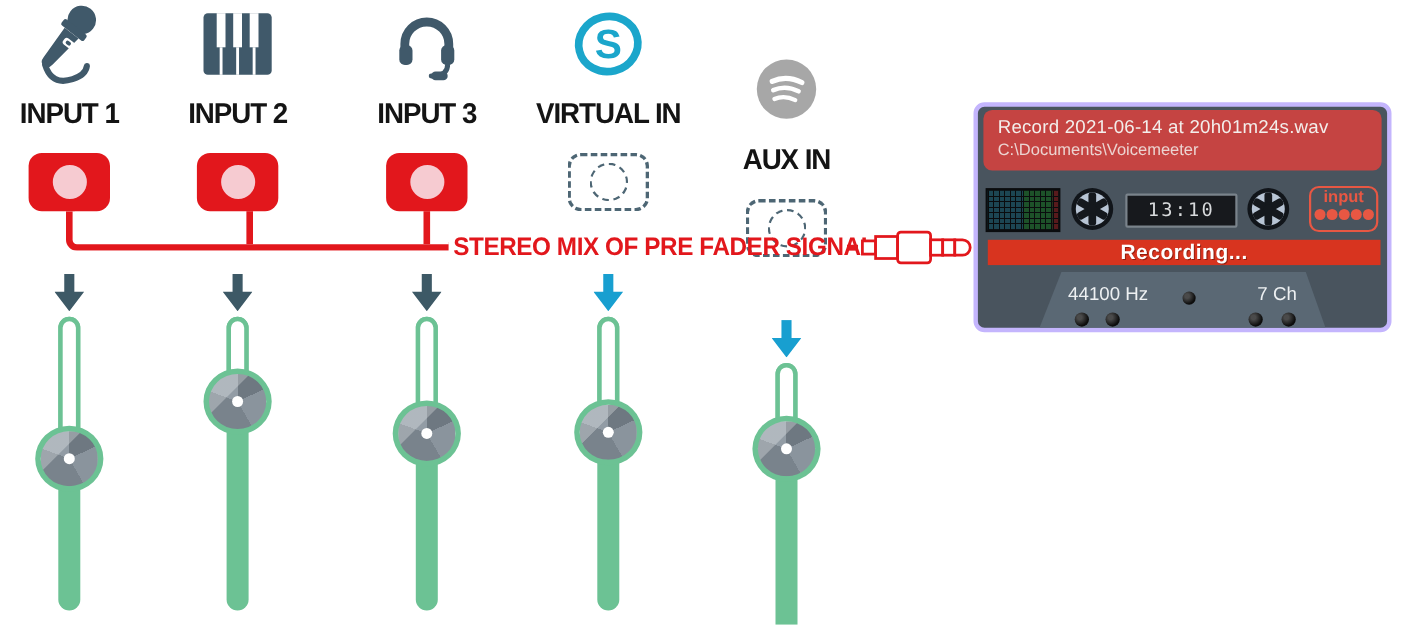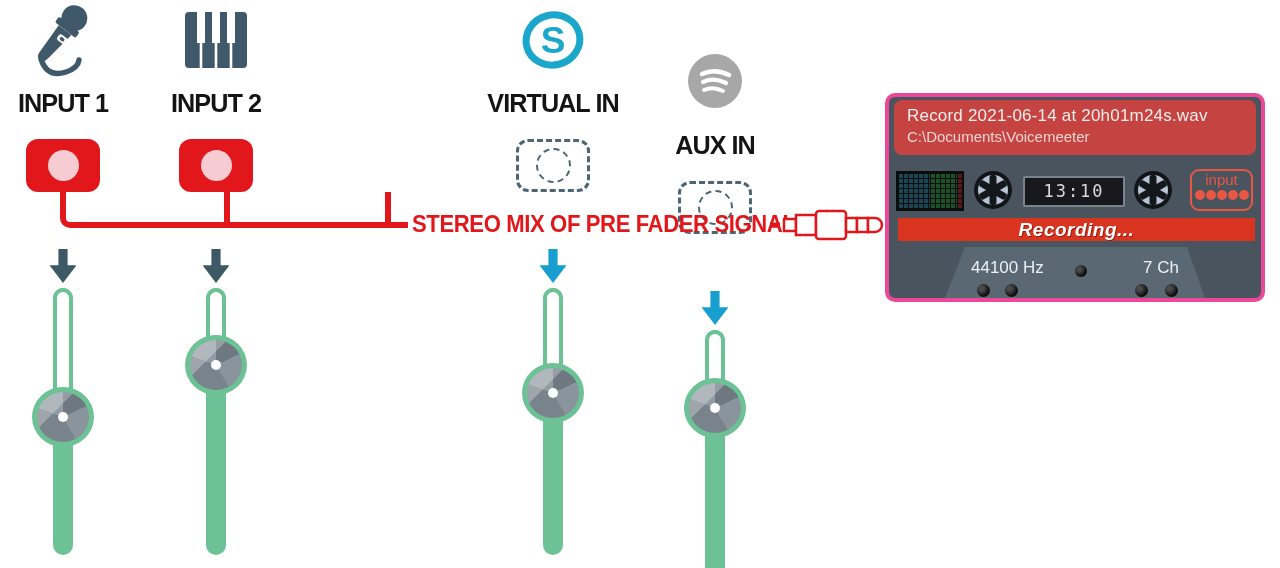--- a/index.html
+++ b/index.html
@@ -46,21 +46,21 @@
   .wire-L { position:absolute; left:60px; top:192px; width:348px; height:36px;
             border-left:6px solid #e2171c; border-bottom:6px solid #e2171c;
             border-bottom-left-radius:10px; }
   .wire-v { position:absolute; top:192px; width:6px; height:30px; background:#e2171c; }
   .wire-label { position:absolute; left:412px; top:211px; font-size:23px; font-weight:bold;
                 color:#e2171c; letter-spacing:-.4px; white-space:nowrap;
                 transform:scaleX(.96); transform-origin:left center; }
 
   
   .recorder { position:absolute; left:885px; top:93px; width:380px; height:209px;
-              background:#49545e; border:4px solid #ec4899; border-radius:10px; }
+              background:#49545e; border:4px solid #c4b5fd; border-radius:10px; }
   .rec-title { position:absolute; left:5px; top:3px; width:362px; height:55px;
                background:#c54442; border-radius:8px; padding:6px 0 0 13px; }
   .rec-title .l1 { font-size:17px; color:#f3eeeb; letter-spacing:.2px; }
   .rec-title .l2 { font-size:15px; color:#ecd4d1; margin-top:2px; }
 
   .vu { position:absolute; left:7px; top:74px; width:68px; height:40px;
         background:#0a0c0e; display:flex; padding:2px; }
   .vu div { height:36px; }
   .vu .z { background-image:
              repeating-linear-gradient(0deg, #0a0c0e 0 1px, transparent 1px 5px),
@@ -69,26 +69,26 @@
   .vu .green { width:27px; background-color:#1d5229; }
   .vu .red   { width:5px;  background-color:#581a1c; }
 
   .gear-btn { position:absolute; top:73px; width:40px; height:40px; cursor:pointer; }
   .timer { position:absolute; left:134px; top:79px; width:102px; height:31px;
            background:#17191d; border:2px solid #7a838b; border-radius:2px;
            font-family:"DejaVu Sans Mono", monospace; font-size:17px; letter-spacing:2px;
            color:#d8dadc; text-align:center; line-height:26px; }
   .input-btn { position:absolute; left:301px; top:72px; width:63px; height:42px;
                border:2px solid #e85743; border-radius:9px; text-align:center; cursor:pointer; }
-  .input-btn .txt { font-size:15px; color:#e85743; line-height:17px; }
+  .input-btn .txt { font-size:15px; color:#e85743; line-height:17px;font-weight:bold; }
   .input-dots { display:flex; justify-content:center; gap:1px; margin-top:2px; }
   .input-dots span { width:10px; height:10px; border-radius:50%; background:#e85743; }
 
   .status-bar { position:absolute; left:9px; top:121px; width:357px; height:23px;
-                background:#d8341f; text-align:center;font-style:italic; }
+                background:#d8341f; text-align:center; }
   .status-bar span { font-size:19px; font-weight:bold; color:#fff; line-height:23px;
                      letter-spacing:.5px; text-shadow:1px 1px 0 rgba(90,12,0,.55); }
 
   .trapezoid { position:absolute; left:56px; top:150px; width:260px; height:51px;
                background:#5a6874; clip-path:polygon(20px 0, 242px 0, 260px 51px, 0 51px); }
   .trap-text { position:absolute; font-size:17px; color:#edf0f2; top:11px; }
   .screw { position:absolute; border-radius:50%;
            background:radial-gradient(circle at 35% 35%, #4a4a4a 0 2px, #0d0d0d 65%); }
 
   .plug-svg { position:absolute; left:770px; top:205px; }
@@ -140,20 +140,41 @@
       <div class="rec-dot"></div>
     </div>
     <div class="down-arrow" style="background: rgb(61, 89, 102);"></div>
     <div class="fader">
       <div class="track-lower"></div>
       <div class="track-upper" style="height: 77px;"></div>
       <div class="fader-knob" style="top: 47px;"></div>
     </div>
   </div>
 
+  <div class="channel" style="left:308px;">
+    <div class="icon-box">
+      <svg width="66" height="70" viewBox="0 0 66 70">
+        <path d="M13,42 v-7 a20,20 0 0 1 40,0 v7" stroke="#40596a" stroke-width="8" fill="none" stroke-linecap="round"></path>
+        <rect x="8" y="36" width="12" height="18" rx="5" fill="#40596a"></rect>
+        <rect x="46" y="36" width="12" height="18" rx="5" fill="#40596a"></rect>
+        <path d="M52,53 q0,10 -11,11 h-4" stroke="#40596a" stroke-width="4.5" fill="none" stroke-linecap="round"></path>
+        <rect x="37" y="60" width="15" height="8" rx="4" fill="#40596a"></rect>
+      </svg>
+    </div>
+    <div class="channel-label">INPUT 3</div>
+    <div class="record-button">
+      <div class="rec-dot"></div>
+    </div>
+    <div class="down-arrow" style="background: rgb(61, 89, 102);"></div>
+    <div class="fader">
+      <div class="track-lower"></div>
+      <div class="track-upper" style="height: 106px;"></div>
+      <div class="fader-knob" style="top: 76px;"></div>
+    </div>
+  </div>
 
   <div class="channel" style="left:473px;">
     <div class="icon-box">
       <svg width="72" height="74" viewBox="0 0 72 74">
         <ellipse cx="36" cy="37" rx="27" ry="25" fill="#fff" stroke="#1ba6cb" stroke-width="7" transform="rotate(-14 36 37)"></ellipse>
         <text x="36" y="50" font-size="37" font-weight="bold" fill="#1ba6cb" text-anchor="middle" font-family="Liberation Sans, sans-serif">S</text>
       </svg>
     </div>
     <div class="channel-label">VIRTUAL IN</div>
     <div class="record-button unarmed">

